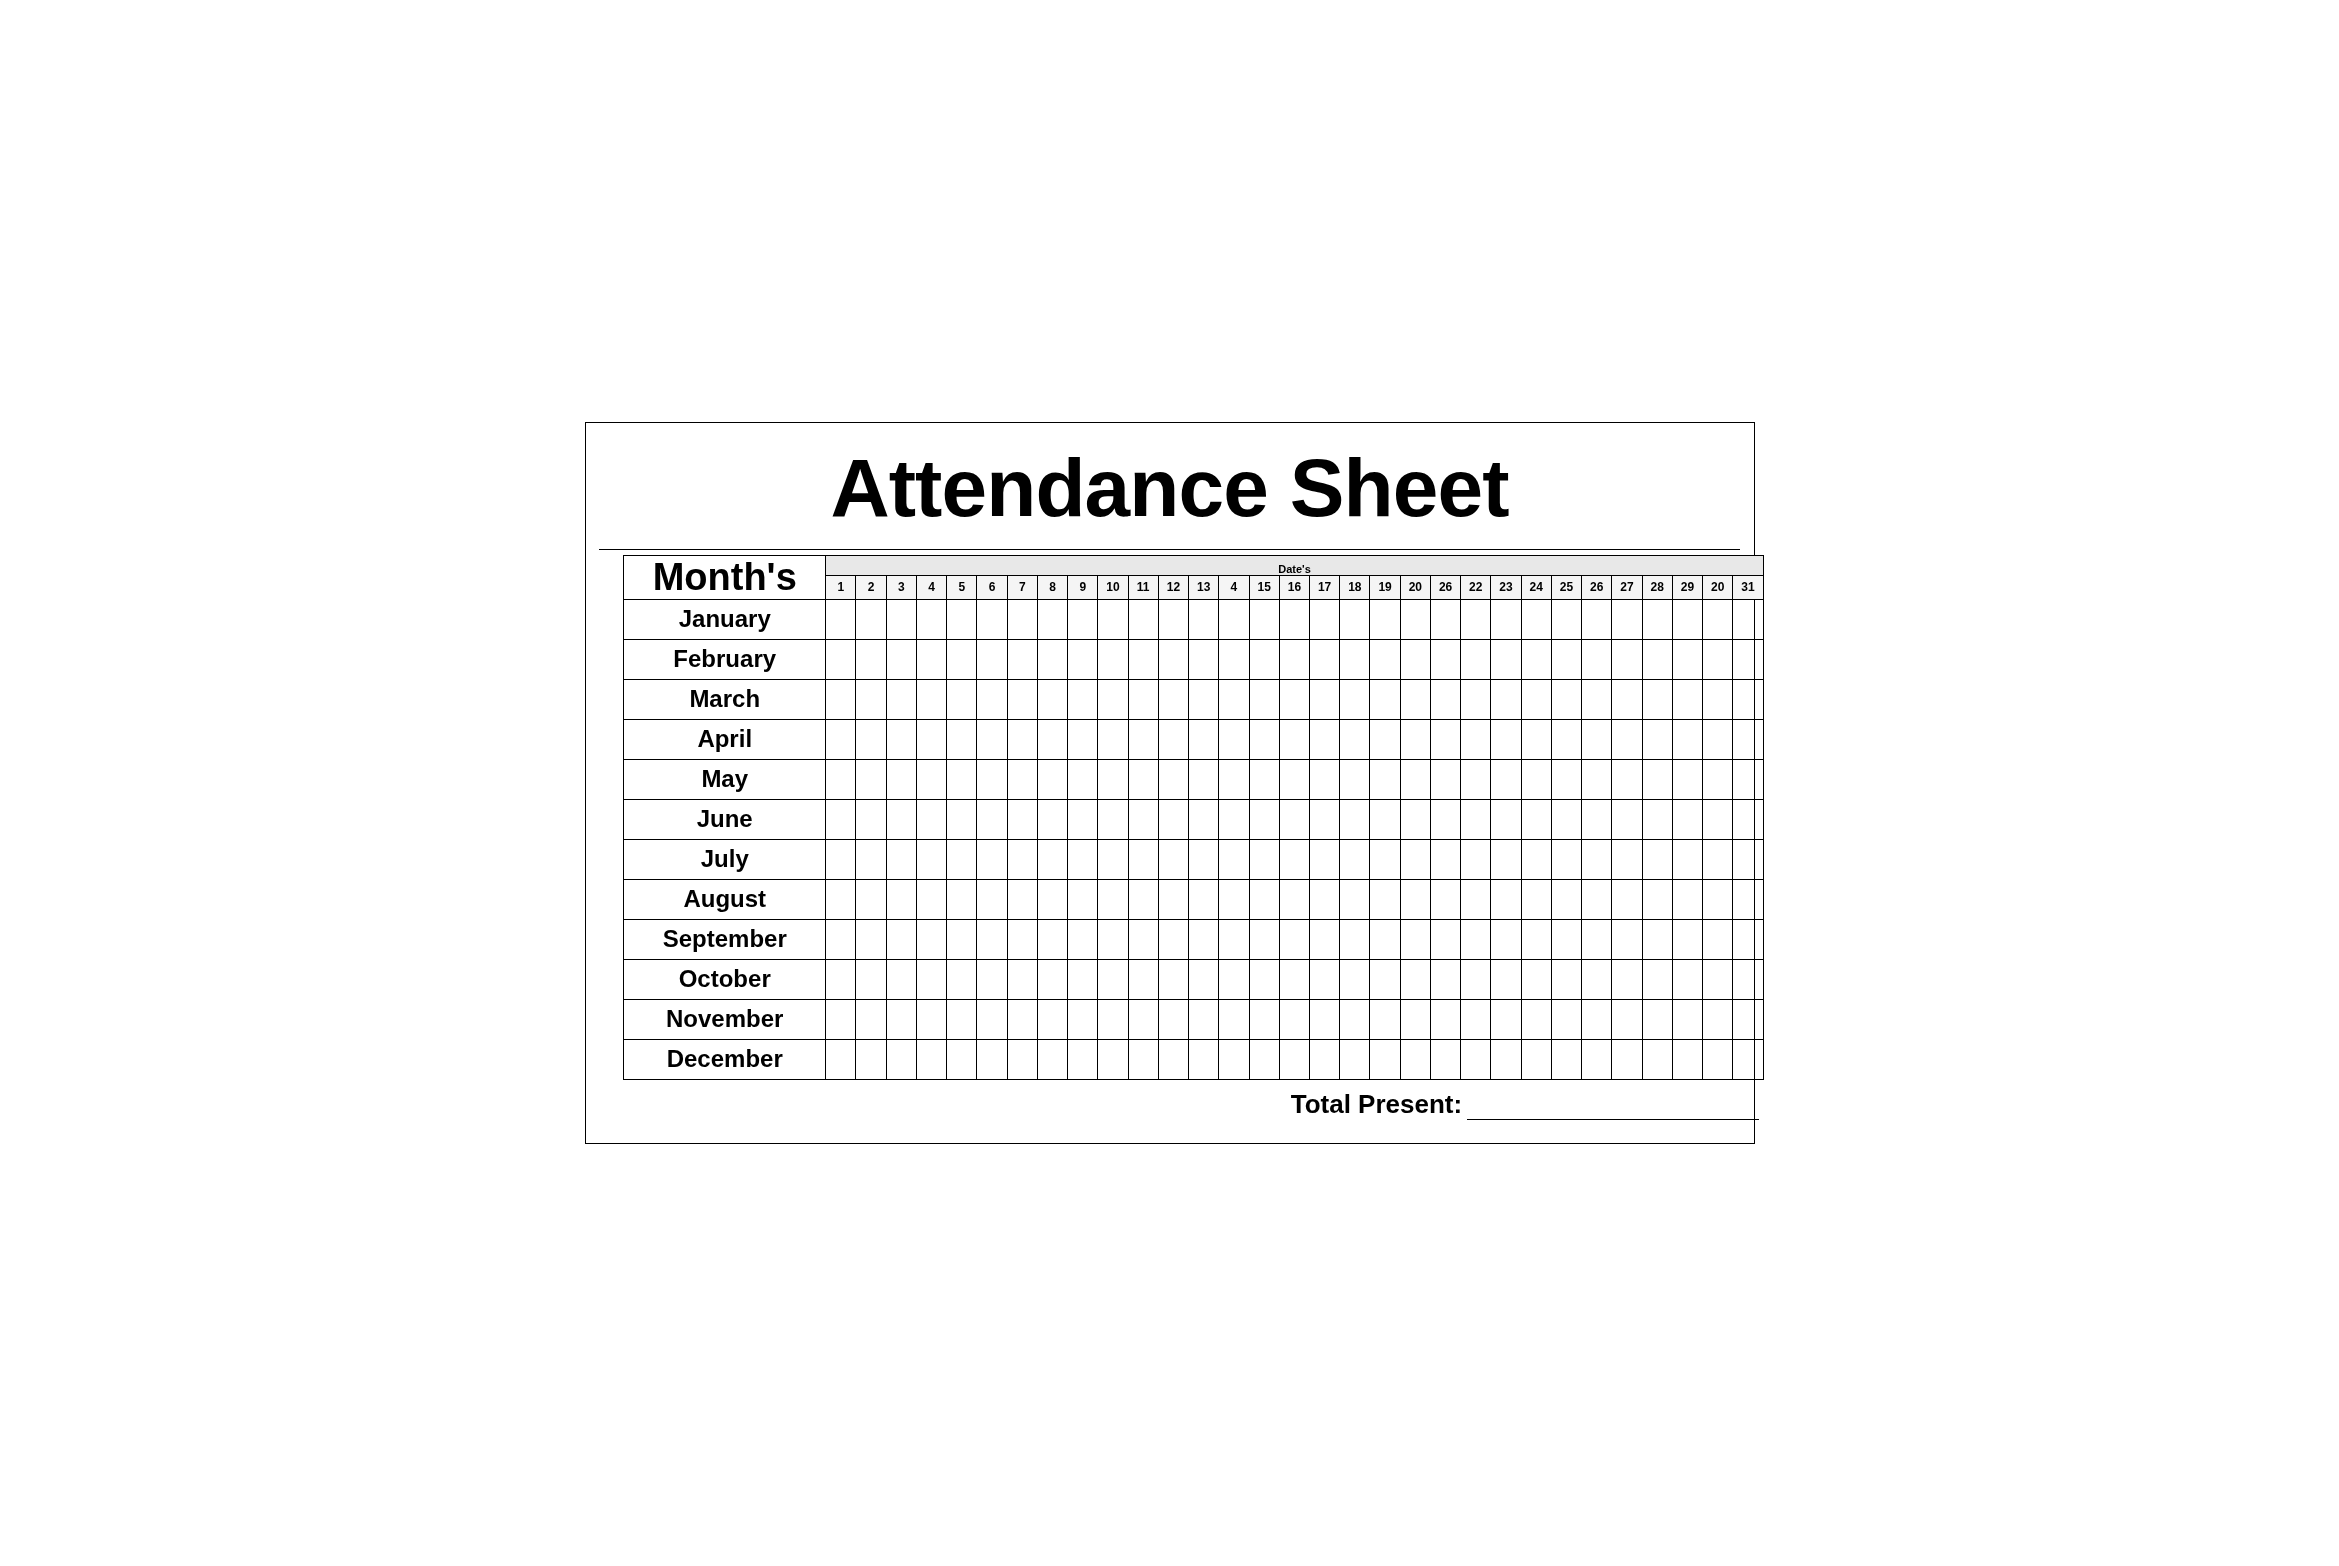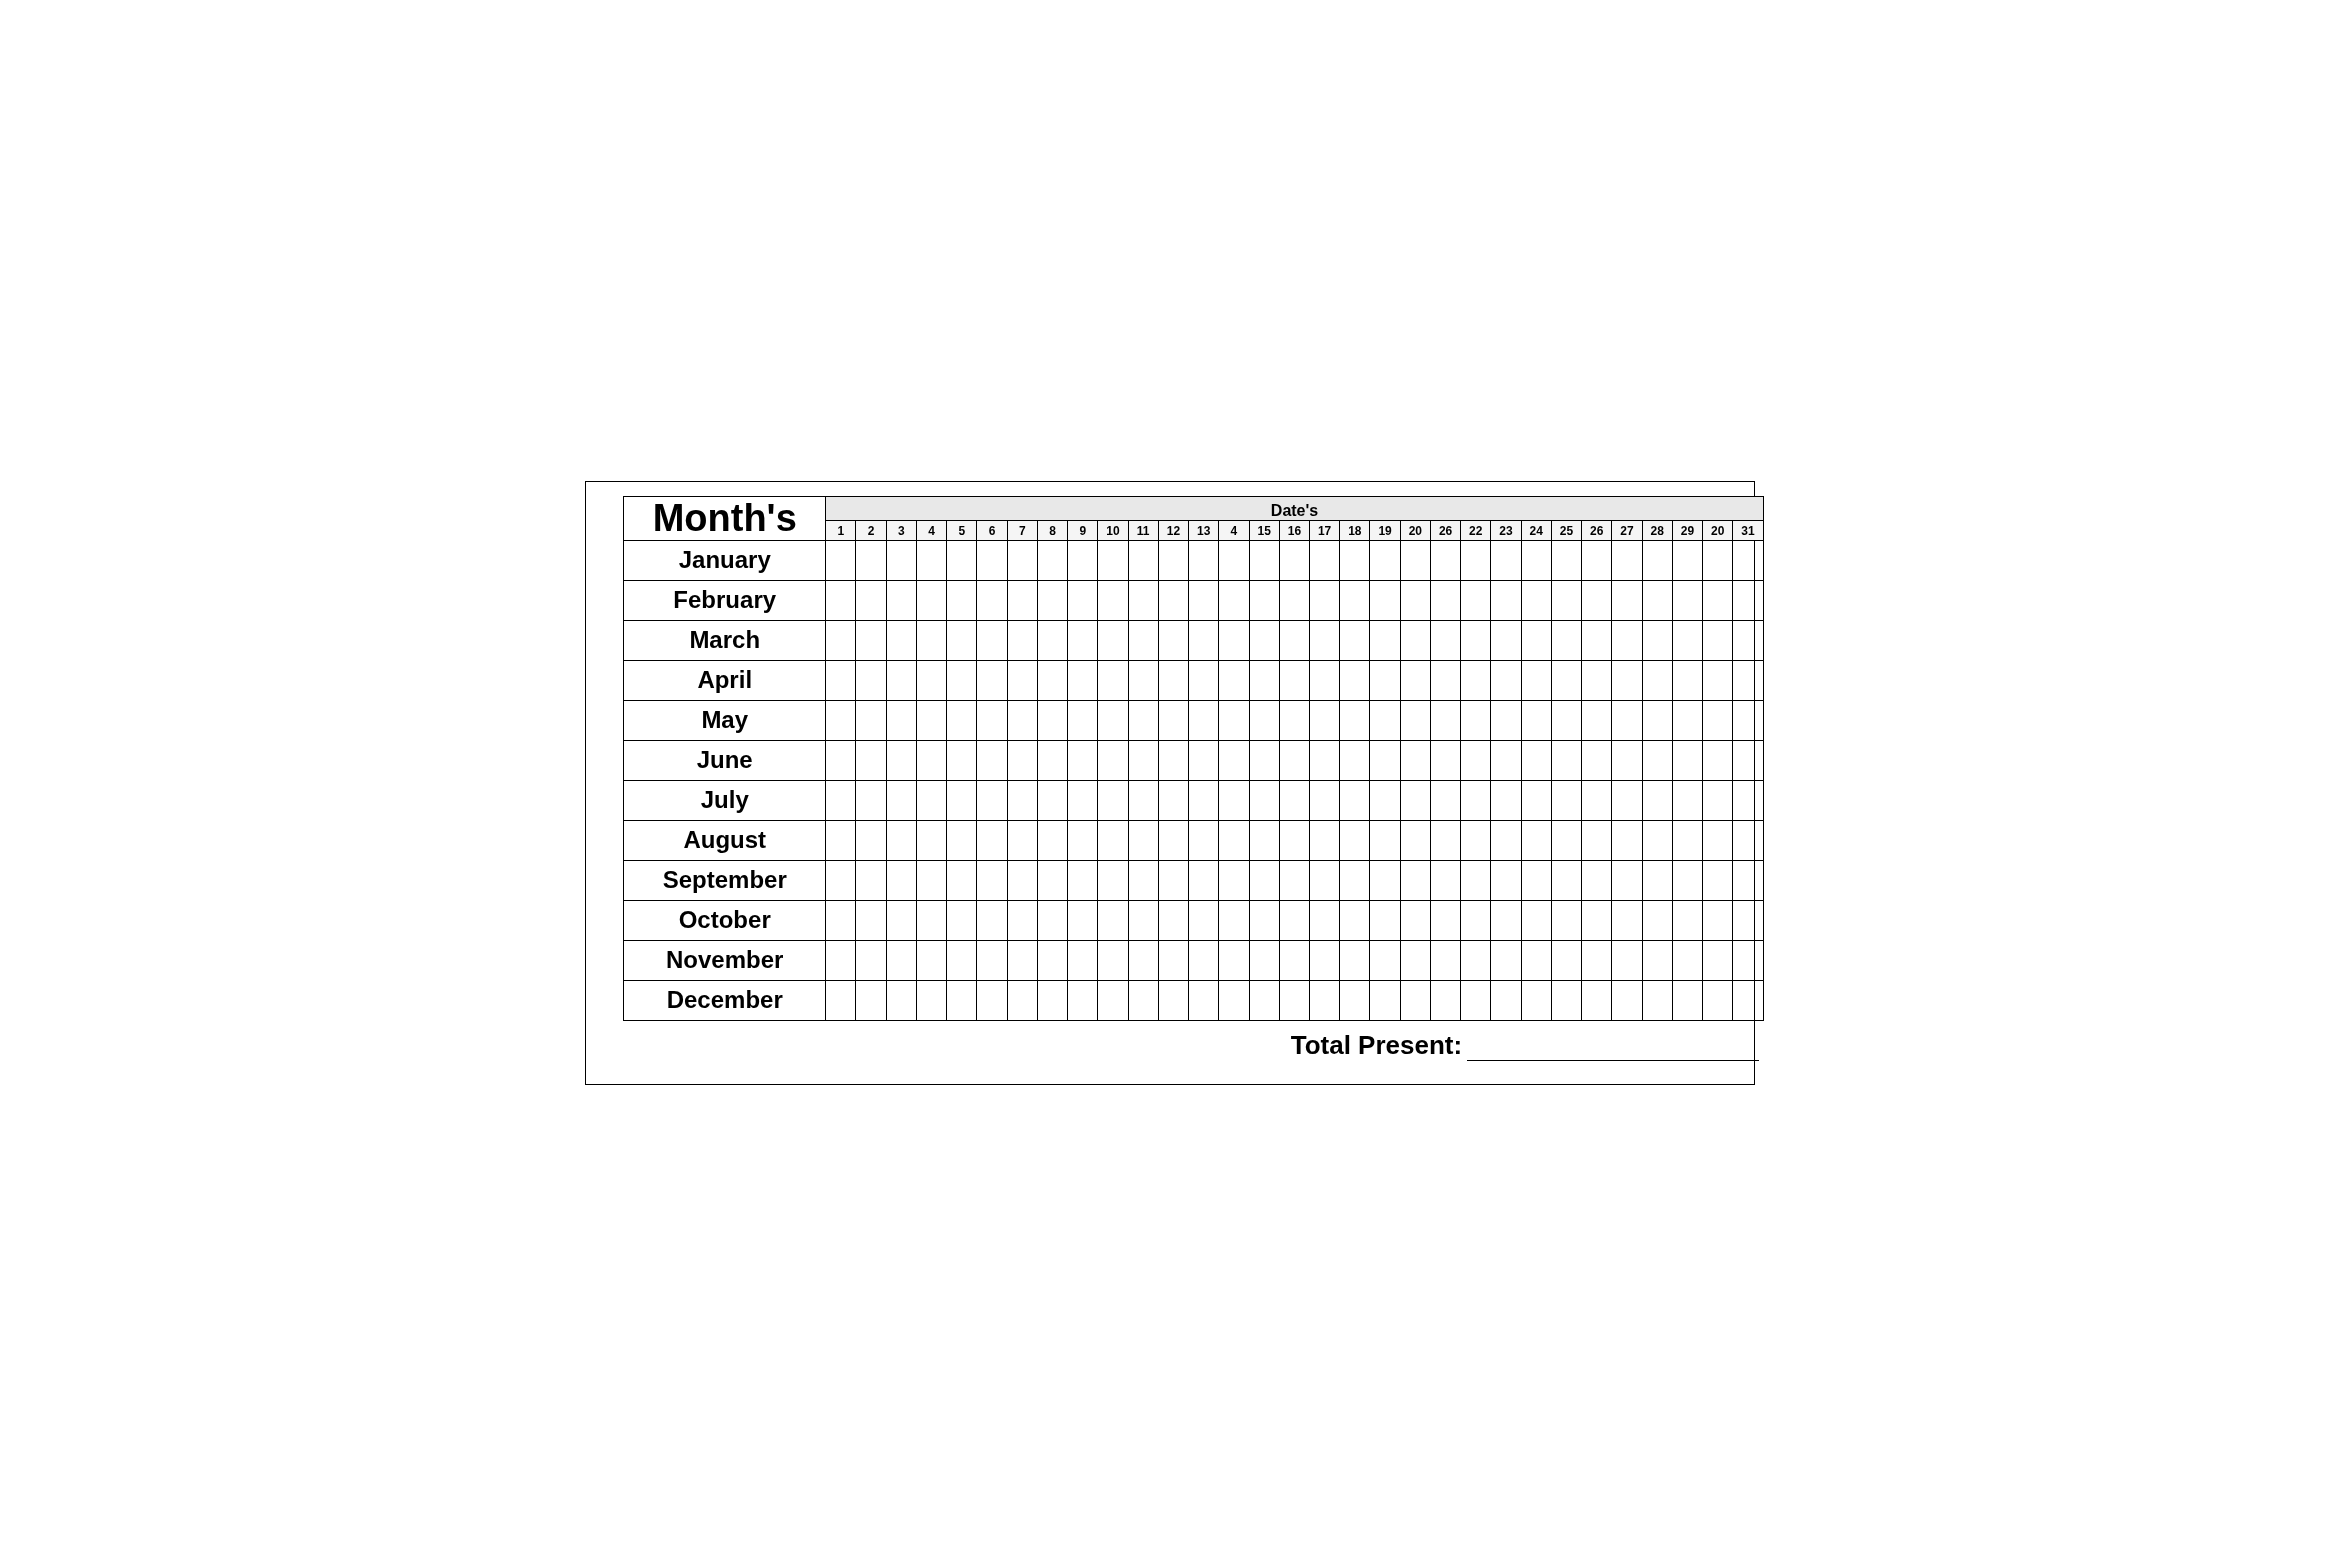--- a/index.html
+++ b/index.html
@@ -57,21 +57,21 @@
       vertical-align: middle;
       width: 183px;
       min-width: 164px;
       padding: 4.6px 9.1px;
       background: #ffffff;
       border: 1.4px solid #000;
     }
 
     .dates-group-header {
       text-align: left;
-      font-size: 16px;
+      font-size: 11px;
       font-weight: bold;
       padding: 1.8px 4.6px;
       background: #e8e8e8;
       vertical-align: bottom;
     }
 
     .date-num-header {
       font-size: 12px;
       font-weight: bold;
       padding: 1.8px 0.9px;
@@ -113,20 +113,21 @@
       border-bottom: 1.8px solid #000;
       width: 292px;
       margin-left: 4.6px;
       vertical-align: bottom;
     }
   </style>
 </head>
 <body>
 
 <div class="page-container">
+  <div class="title">Attendance Sheet</div>
 
   <table class="attendance-table">
     <thead>
       <tr>
         <th class="month-header-cell" rowspan="2">Month's</th>
         <th class="dates-group-header" colspan="31">Date's</th>
       </tr>
       <tr id="date-numbers-row">
       <th class="date-num-header">1</th>
           <th class="date-num-header">2</th>

